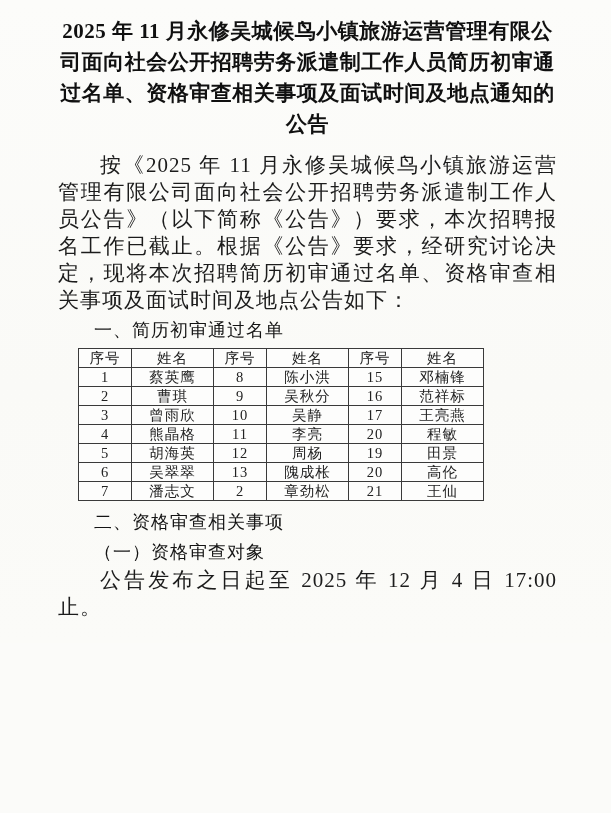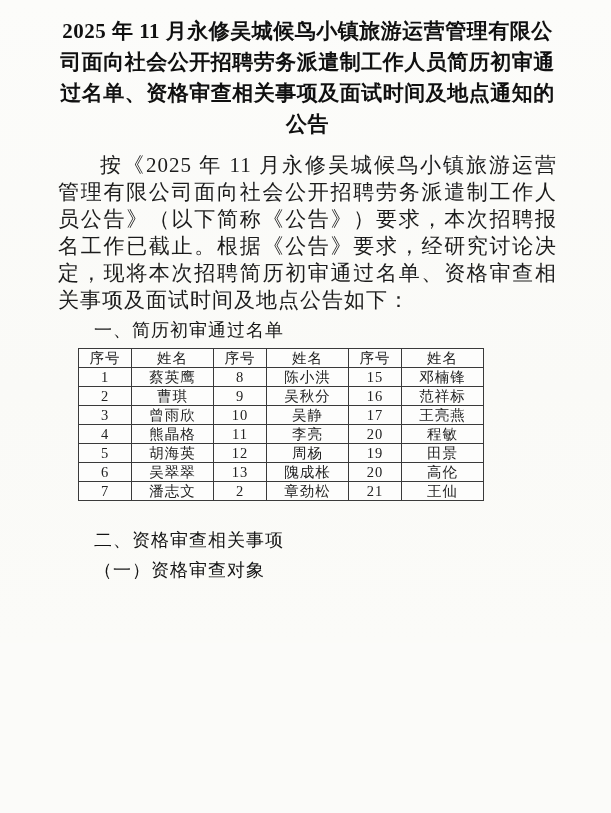--- a/index.html
+++ b/index.html
@@ -41,21 +41,21 @@
   .sec-heading {
     font-size: 18px;
     font-weight: normal;
     color: #141414;
     line-height: 27px;
     letter-spacing: 1px;
     text-indent: 2em;
     margin: 3px 0 1px 0;
   }
   .sec-heading.gap-top {
-    margin-top: 26px;
+    margin-top: 8px;
   }
   table.shortlist {
     border-collapse: collapse;
     table-layout: fixed;
     width: 406px;
     margin: 4px 0 6px 20px;
     background: #fdfdfc;
   }
   table.shortlist th,
   table.shortlist td {
@@ -162,15 +162,16 @@
           <td>21</td>
           <td>王仙</td>
         </tr>
       </tbody>
   </table>
 
   <h2 class="sec-heading gap-top">二、资格审查相关事项</h2>
 
   <h3 class="sec-heading">（一）资格审查对象</h3>
 
+  <p class="para">公告发布之日起至 2025 年 12 月 4 日 17:00 止。</p>
 
 
 </div>
 
 </body></html>

